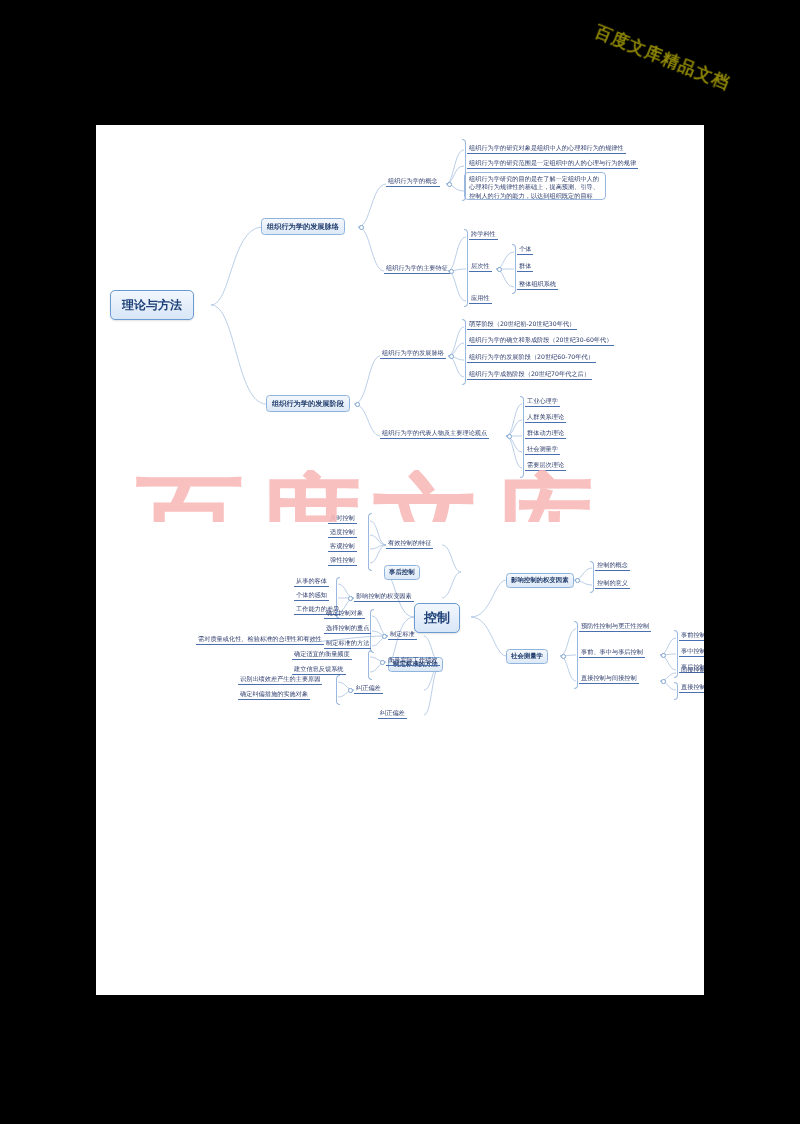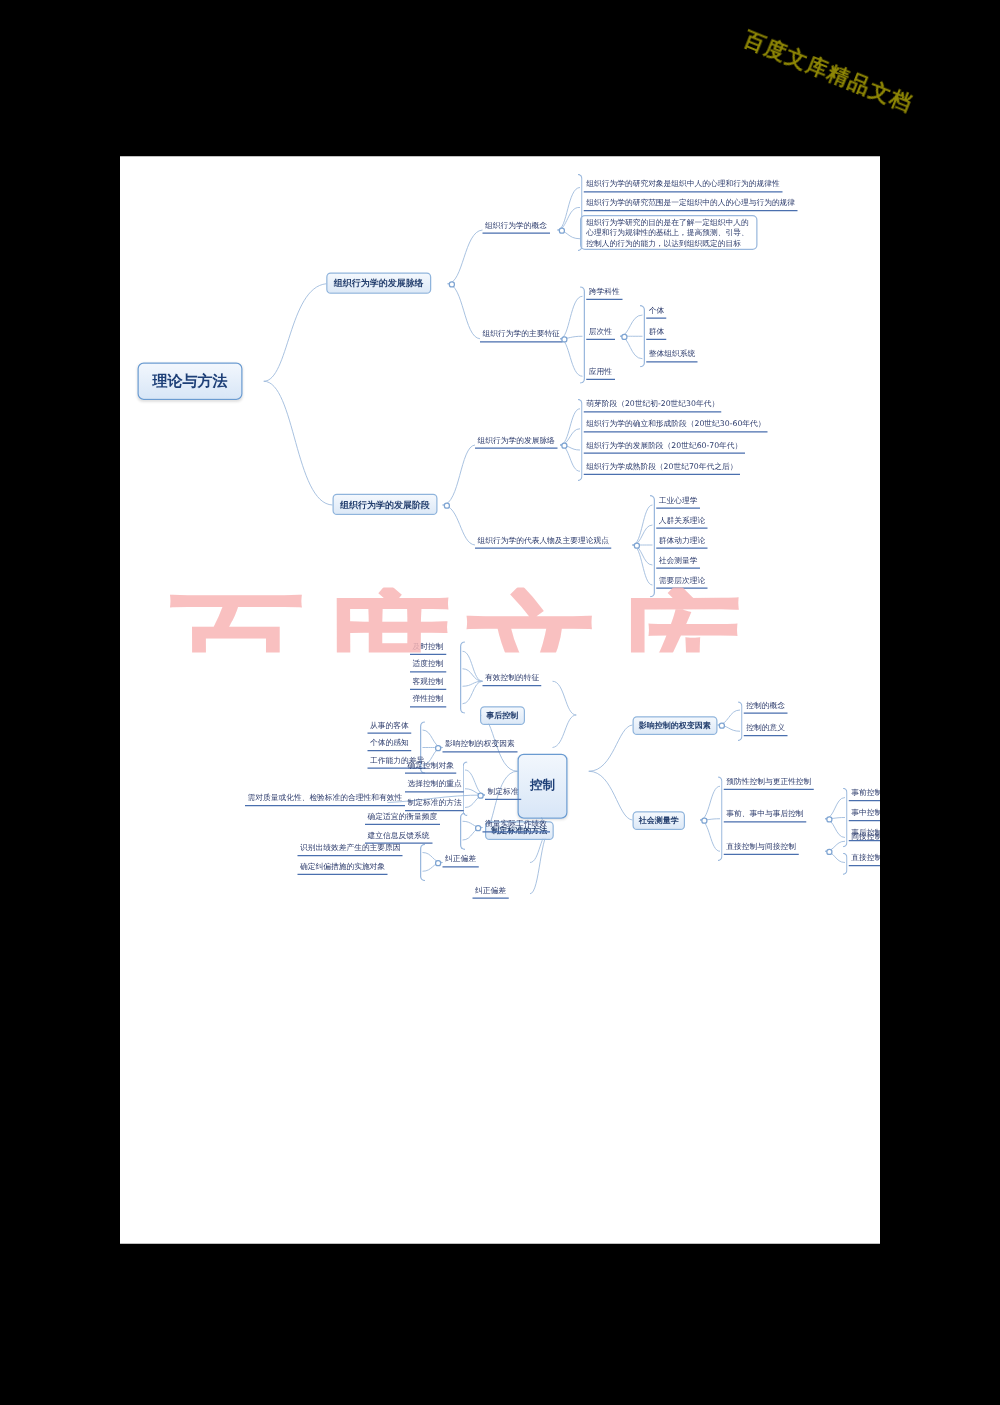--- a/index.html
+++ b/index.html
@@ -57,21 +57,21 @@
     border:1.2px solid #6a9bd1;
     border-radius:5px;
     background:linear-gradient(#f2f7fd,#d8e6f7);
     color:#1d3f77;
     font-weight:bold;
     padding:6px 11px;
     font-size:12px;
     box-shadow:0 1px 2px rgba(0,0,0,.12);
     filter:none;
   }
-  .n-root.small{font-size:10px;padding:18px 9px;}
+  .n-root.small{font-size:13px;padding:5px 9px;}
   .n-branch{
     border:.9px solid #8fb4dc;
     border-radius:3.5px;
     background:linear-gradient(#f4f8fd,#dde9f7);
     color:#25406f;
     font-weight:bold;
     padding:2.5px 5px;
     font-size:7.2px;
     filter:none;
   }

